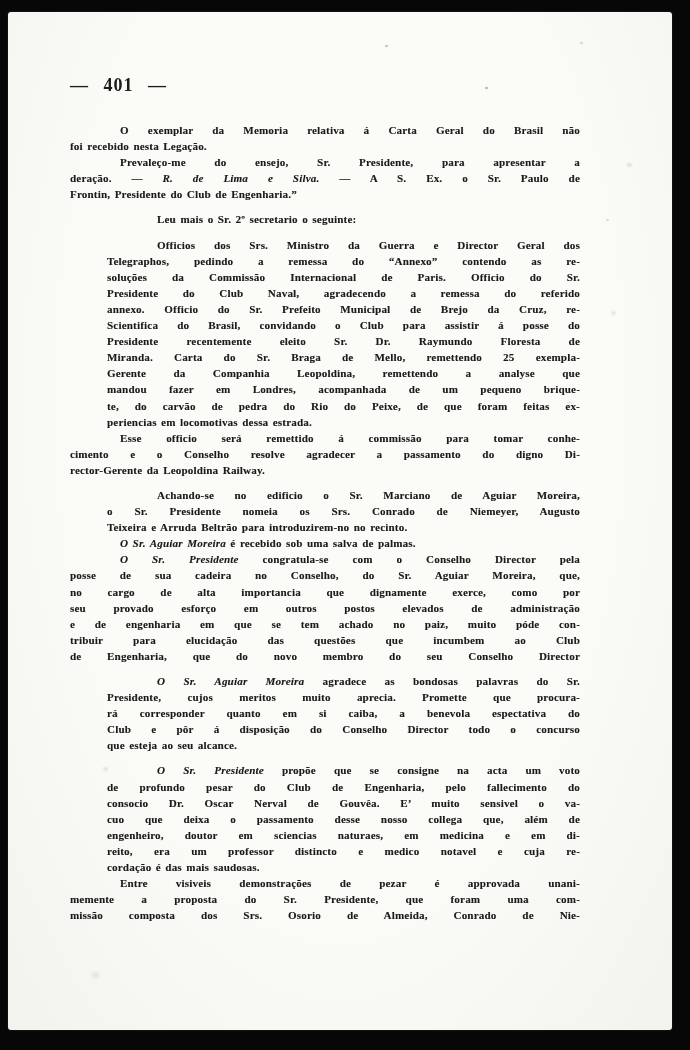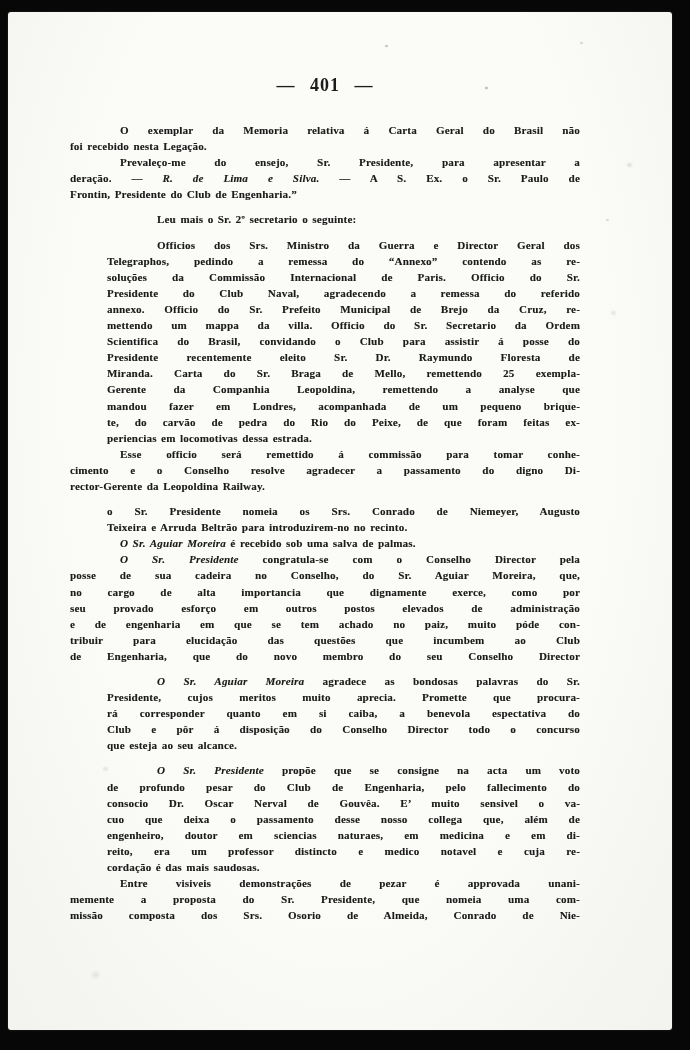--- a/index.html
+++ b/index.html
@@ -19,21 +19,20 @@
     box-shadow: 0 0 2px 1px rgba(255,255,255,0.06);
   }
   .column {
     position: absolute;
     left: 62px; top: 0;
     width: 510px;
     color: #1b1b1b;
   }
   .pagenum {
     margin-top: 62px;
-    text-align: center;
     font-weight: bold;
     font-size: 18px;
     line-height: 22px;
     word-spacing: 9px;
     letter-spacing: 1px;
   }
   .doc {
     margin-top: 26px;
     font-weight: bold;
     font-size: 11px;
@@ -84,35 +83,35 @@
         </div>
         <div class="para spaced">
           <div class="line first"><span>Leu mais o Sr. 2º secretario o seguinte:</span></div>
         </div>
         <div class="para spaced">
           <div class="line first fill"><span>Officios dos Srs. Ministro da Guerra e Director Geral dos</span></div>
           <div class="line fill"><span>Telegraphos, pedindo a remessa do “Annexo” contendo as re-</span></div>
           <div class="line fill"><span>soluções da Commissão Internacional de Paris. Officio do Sr.</span></div>
           <div class="line fill"><span>Presidente do Club Naval, agradecendo a remessa do referido</span></div>
           <div class="line fill"><span>annexo. Officio do Sr. Prefeito Municipal de Brejo da Cruz, re-</span></div>
-          <div class="line fill"><span>mettendo um mappa da villa. Officio do Sr. Secretario da Ordem</span></div>
           <div class="line fill"><span>Scientifica do Brasil, convidando o Club para assistir á posse do</span></div>
           <div class="line fill"><span>Presidente recentemente eleito Sr. Dr. Raymundo Floresta de</span></div>
           <div class="line fill"><span>Miranda. Carta do Sr. Braga de Mello, remettendo 25 exempla-</span></div>
           <div class="line fill"><span>Gerente da Companhia Leopoldina, remettendo a analyse que</span></div>
           <div class="line fill"><span>mandou fazer em Londres, acompanhada de um pequeno brique-</span></div>
           <div class="line fill"><span>te, do carvão de pedra do Rio do Peixe, de que foram feitas ex-</span></div>
           <div class="line"><span>periencias em locomotivas dessa estrada.</span></div>
         </div>
         <div class="para">
           <div class="line first fill"><span>Esse officio será remettido á commissão para tomar conhe-</span></div>
           <div class="line fill"><span>cimento e o Conselho resolve agradecer a passamento do digno Di-</span></div>
           <div class="line"><span>rector-Gerente da Leopoldina Railway.</span></div>
         </div>
         <div class="para spaced">
+          <div class="line first fill"><span>Achando-se no edificio o Sr. Marciano de Aguiar Moreira,</span></div>
           <div class="line fill"><span>o Sr. Presidente nomeia os Srs. Conrado de Niemeyer, Augusto</span></div>
           <div class="line"><span>Teixeira e Arruda Beltrão para introduzirem-no no recinto.</span></div>
         </div>
         <div class="para">
           <div class="line first"><i>O Sr. Aguiar Moreira</i><span> é recebido sob uma salva de palmas.</span></div>
         </div>
         <div class="para">
           <div class="line first fill"><i>O Sr. Presidente</i><span> congratula-se com o Conselho Director pela</span></div>
           <div class="line fill"><span>posse de sua cadeira no Conselho, do Sr. Aguiar Moreira, que,</span></div>
           <div class="line fill"><span>no cargo de alta importancia que dignamente exerce, como por</span></div>
@@ -132,18 +131,18 @@
           <div class="line first fill"><i>O Sr. Presidente</i><span> propõe que se consigne na acta um voto</span></div>
           <div class="line fill"><span>de profundo pesar do Club de Engenharia, pelo fallecimento do</span></div>
           <div class="line fill"><span>consocio Dr. Oscar Nerval de Gouvêa. E’ muito sensivel o va-</span></div>
           <div class="line fill"><span>cuo que deixa o passamento desse nosso collega que, além de</span></div>
           <div class="line fill"><span>engenheiro, doutor em sciencias naturaes, em medicina e em di-</span></div>
           <div class="line fill"><span>reito, era um professor distincto e medico notavel e cuja re-</span></div>
           <div class="line"><span>cordação é das mais saudosas.</span></div>
         </div>
         <div class="para">
           <div class="line first fill"><span>Entre visiveis demonstrações de pezar é approvada unani-</span></div>
-          <div class="line fill"><span>memente a proposta do Sr. Presidente, que nomeia uma com-</span></div>
+          <div class="line fill"><span>memente a proposta do Sr. Presidente, que foram uma com-</span></div>
           <div class="line fill"><span>missão composta dos Srs. Osorio de Almeida, Conrado de Nie-</span></div>
         </div>
       </div>
   </div>
 </div>
 
 </body></html>

